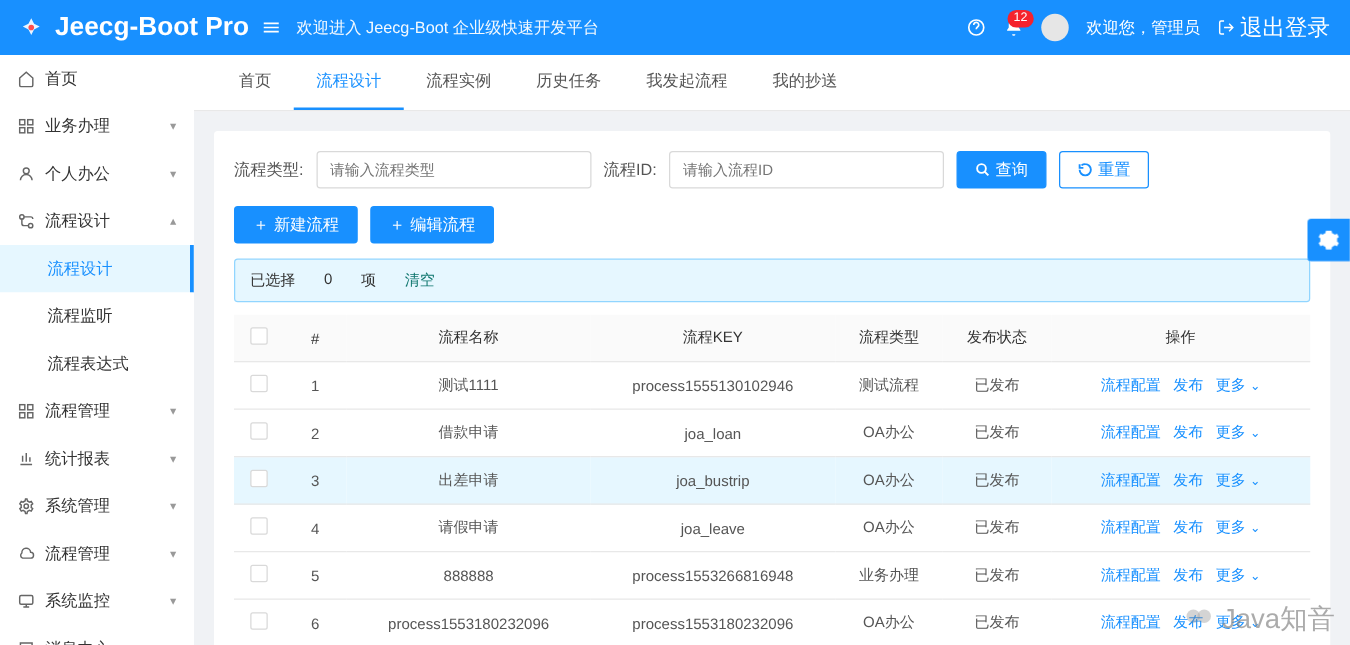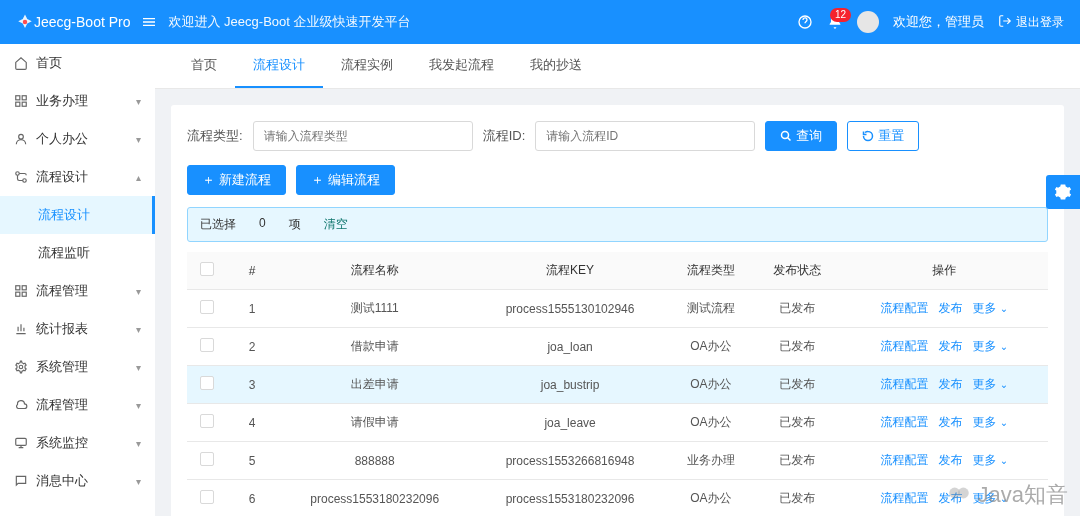--- a/index.html
+++ b/index.html
@@ -1,25 +1,25 @@
 <!DOCTYPE html>
 <html><head>
 <meta charset="utf-8">
 <style>
 *{box-sizing:border-box;margin:0;padding:0;font-family:-apple-system,BlinkMacSystemFont,"Segoe UI","PingFang SC","Microsoft YaHei",sans-serif}
 body{background:#f0f2f5;font-size:13px;color:#333;width:1080px;height:516px;overflow:hidden}
 .header{height:44px;background:#1890ff;color:#fff;display:flex;align-items:center;padding:0 16px}
-.logo{font-weight:400;font-size:14px;display:flex;align-items:center;gap:0}
+.logo{font-weight:700;font-size:21px;display:flex;align-items:center;gap:10px}
 .logo-icon{display:inline-flex}
 .welcome{margin-left:12px;font-size:13px;opacity:.95}
 .header-right{margin-left:auto;display:flex;align-items:center;gap:14px}
 .h-icon{cursor:pointer;display:flex;align-items:center;position:relative}
 .badge{position:absolute;top:-6px;right:-8px;background:#f5222d;color:#fff;border-radius:8px;font-size:10px;padding:1px 5px;line-height:12px}
 .avatar{width:22px;height:22px;border-radius:50%;background:#e6e6e6}
-.logout{display:flex;align-items:flex-start;gap:4px;cursor:pointer;font-size:12px}
+.logout{display:flex;align-items:center;gap:4px;cursor:pointer;font-size:18px}
 .shell{display:flex;height:472px}
 .sidebar{width:155px;background:#fff;overflow-y:auto;flex-shrink:0}
 .menu-item{display:flex;align-items:center;padding:10px 14px;cursor:pointer;color:#333;font-size:13px;gap:8px}
 .menu-item.active{background:#e6f7ff;color:#1890ff;border-right:3px solid #1890ff}
 .menu-item .arrow{margin-left:auto;font-size:10px;color:#999}
 .menu-item.sub{padding-left:38px;background:#fff}
 .menu-item.sub.active{background:#e6f7ff;color:#1890ff;border-right:3px solid #1890ff}
 .m-icon{width:14px;display:inline-flex;color:#666}
 .main{flex:1;display:flex;flex-direction:column;overflow:hidden}
 .tabs{background:#fff;display:flex;border-bottom:1px solid #e8e8e8;padding:0 18px}
@@ -125,20 +125,21 @@
             <circle cx="6" cy="6" r="3"></circle>
             <circle cx="18" cy="18" r="3"></circle>
             <path d="M9 6h9a3 3 0 013 3v0M6 9v6a3 3 0 003 3h6"></path>
           </svg>
         </span>
         <span>流程设计</span>
         <span class="arrow">▴</span>
       </div>
       <div class="menu-item sub active">流程设计</div>
       <div class="menu-item sub">流程监听</div>
+      <div class="menu-item sub">流程表达式</div>
       <div class="menu-item">
         <span class="m-icon">
           <svg width="14" height="14" viewBox="0 0 24 24" fill="none" stroke="currentColor" stroke-width="2">
             <rect x="3" y="3" width="7" height="7"></rect>
             <rect x="14" y="3" width="7" height="7"></rect>
             <rect x="3" y="14" width="7" height="7"></rect>
             <rect x="14" y="14" width="7" height="7"></rect>
           </svg>
         </span>
         <span>流程管理</span>
@@ -190,20 +191,21 @@
         </span>
         <span>消息中心</span>
         <span class="arrow">▾</span>
       </div>
     </div>
   <div class="main">
     <div class="tabs" id="tabs">
         <div class="tab">首页</div>
         <div class="tab active">流程设计</div>
         <div class="tab">流程实例</div>
+        <div class="tab">历史任务</div>
         <div class="tab">我发起流程</div>
         <div class="tab">我的抄送</div>
       </div>
     <div class="content">
       <div class="card">
         <div class="filters">
           <span class="fl-label">流程类型:</span>
           <input class="fl-input" placeholder="请输入流程类型" style="">
           <span class="fl-label">流程ID:</span>
           <input class="fl-input" placeholder="请输入流程ID" style="">

